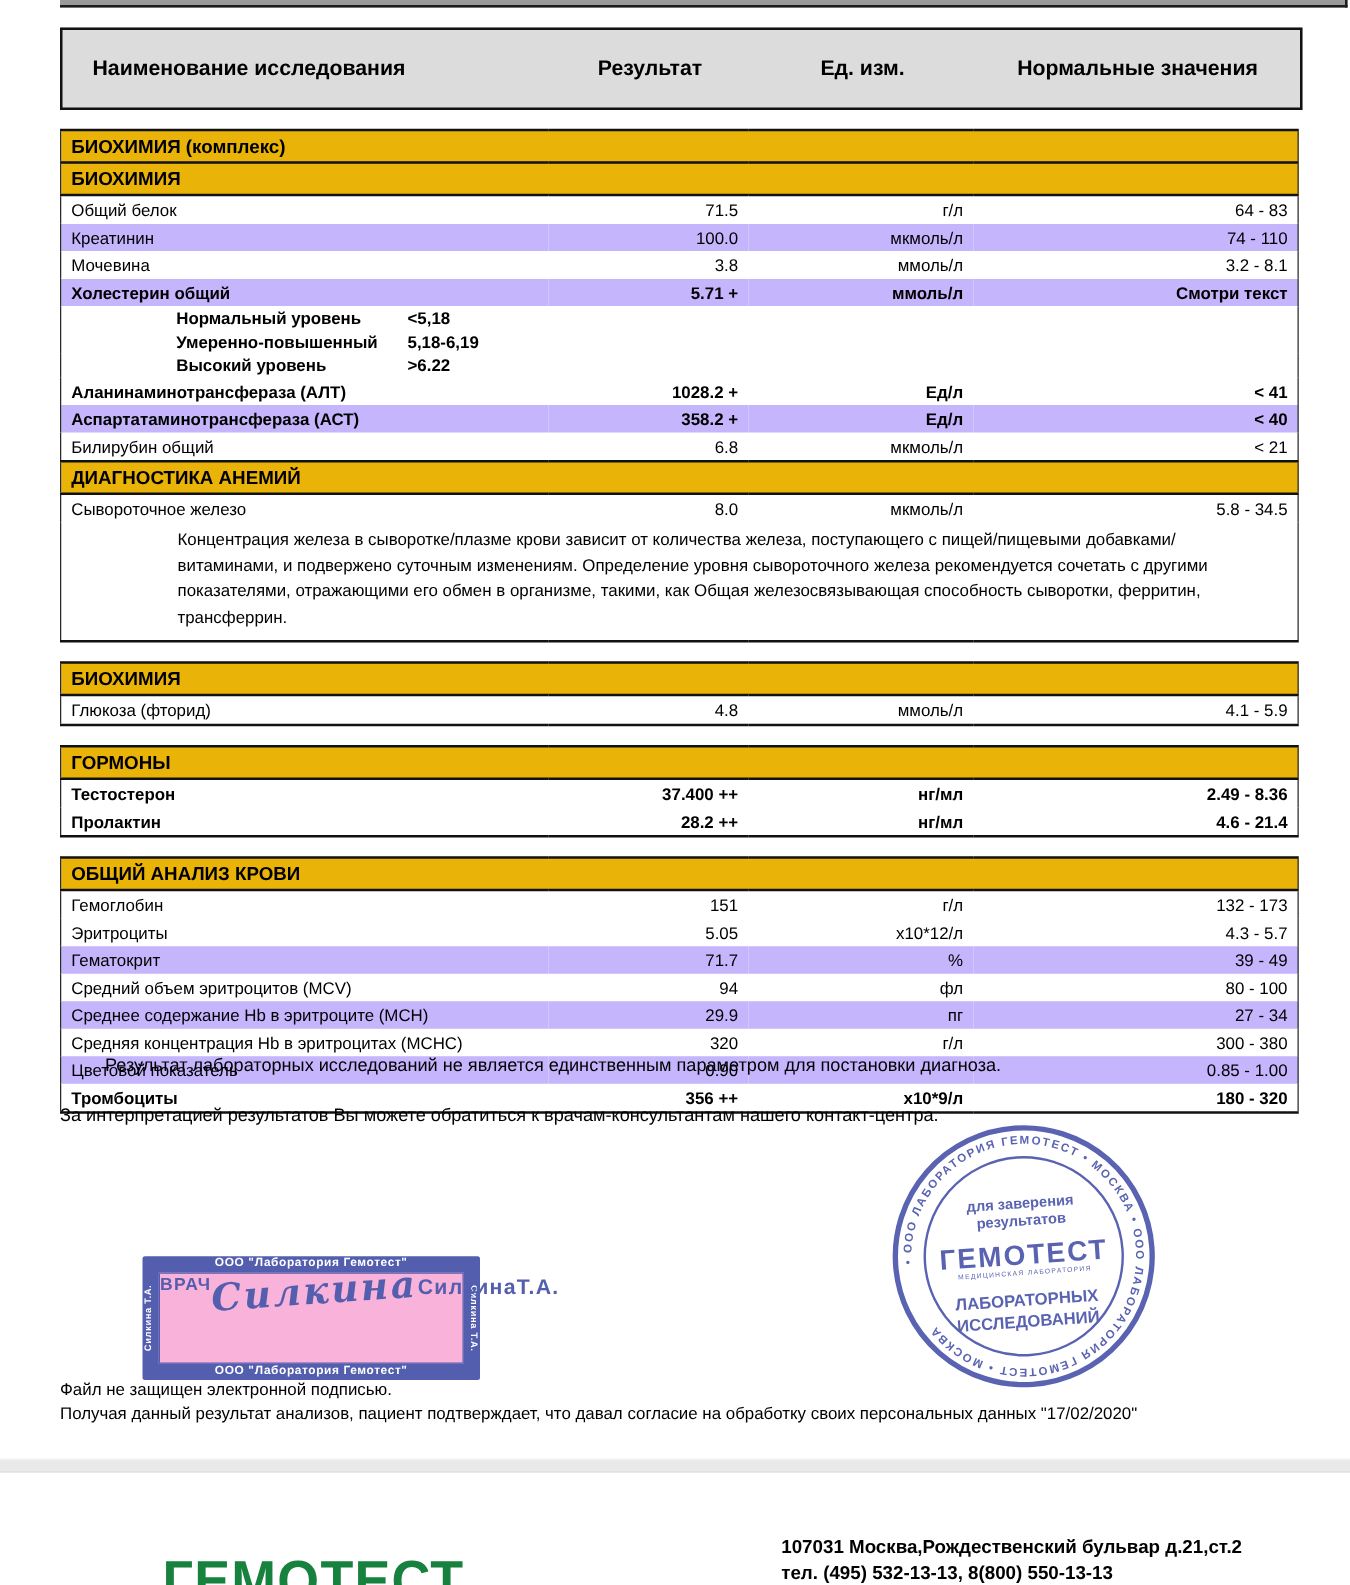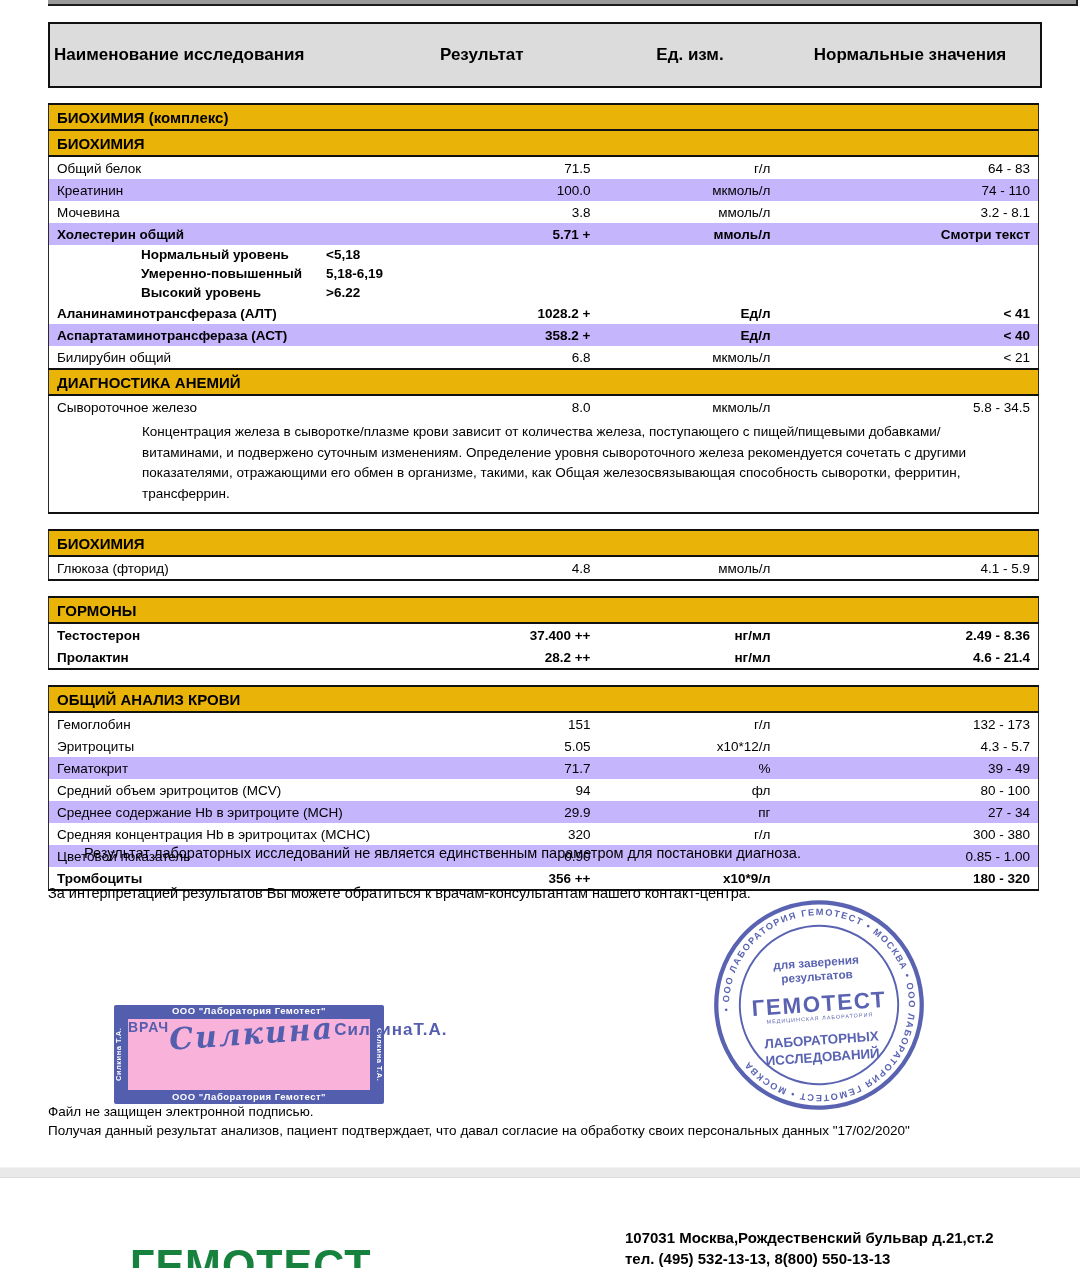--- a/index.html
+++ b/index.html
@@ -14,22 +14,22 @@
     background:#9a9a9a;border-bottom:2px solid #1c1c1c;border-right:2px solid #1c1c1c;
   }
   
   .col-header{
     position:absolute;top:22px;left:48px;width:990px;height:62px;
     border:2px solid #111;background:#dcdcdc;
     display:flex;align-items:center;
     font-weight:bold;font-size:17px;
   }
   .col-header .c{flex:none;}
-  .ch-name{width:390px;text-align:left;padding-left:4px;box-sizing:border-box;}
-  .ch-result{width:160px;}
+  .ch-name{width:390px;text-align:left;padding-left:24px;box-sizing:border-box;}
+  .ch-result{width:160px;text-align:center;}
   .ch-unit{width:180px;text-align:center;}
   .ch-normal{width:260px;text-align:center;}
 
   .tables-host{position:absolute;top:103px;left:48px;width:990px;}
   table.lab-table{
     width:990px;border-collapse:collapse;margin:0 0 15px 0;
     border:1px solid #2a2a2a;border-bottom:2px solid #111;
     font-size:13.5px;table-layout:fixed;
   }
   col.c-name{width:390px;}col.c-result{width:160px;}col.c-unit{width:180px;}col.c-normal{width:260px;}

